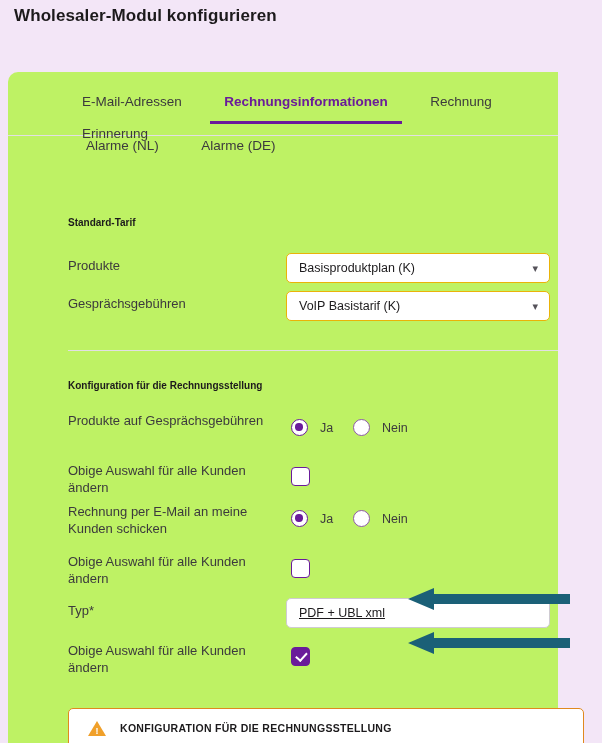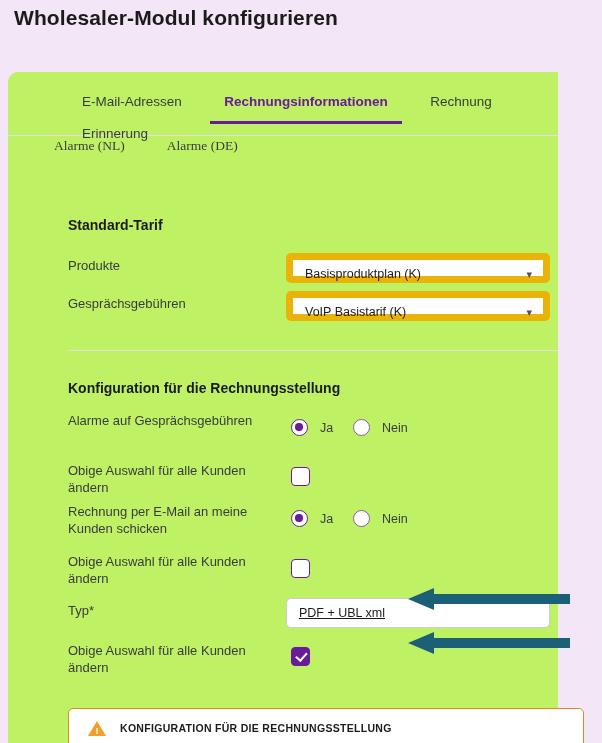--- a/index.html
+++ b/index.html
@@ -16,21 +16,21 @@
   .page {
     position: relative;
     width: 602px;
     height: 743px;
     background: #f3e6f7;
   }
   .page-title {
     position: absolute;
     left: 14px;
     top: 6px;
-    font-size: 21px;
+    font-size: 17px;
     font-weight: bold;
     color: #1c1a1c;
     letter-spacing: 0.1px;
   }
   .card {
     position: absolute;
     left: 8px;
     top: 72px;
     width: 550px;
     height: 681px;
@@ -61,34 +61,33 @@
   .tab.active {
     color: #6a1b9a;
     font-weight: bold;
     border-bottom: 3px solid #6a1b9a;
   }
   .tabs-row2 {
     position: absolute;
     left: 0;
     top: 64px;
     width: 594px;
-    padding-left: 32px;
+    padding-left: 64px;
     box-sizing: border-box;
     height: 34px;
-    font-family: Liberation Serif, serif;
   }
   .tabs-row2 .tab {
     padding-bottom: 6px;
   }
 
   
   .section-title {
     position: absolute;
     left: 60px;
-    font-size: 14px;
+    font-size: 10px;
     font-weight: bold;
     color: #1c1a1c;
   }
   .divider {
     position: absolute;
     left: 60px;
     width: 534px;
     height: 1px;
     background: #e2dfe4;
   }
@@ -98,21 +97,21 @@
     font-size: 13px;
     color: #3c3a3d;
     line-height: 17px;
     width: 210px;
   }
   .select {
     position: absolute;
     left: 278px;
     width: 264px;
     height: 30px;
-    border: 7px solid #eab308;
+    border: 1px solid #eab308;
     border-radius: 5px;
     background: #fff;
     box-sizing: border-box;
     font-size: 12.5px;
     color: #1c1a1c;
     line-height: 28px;
     padding-left: 12px;
     cursor: pointer;
   }
   .select .chev {
@@ -267,21 +266,21 @@
     <div class="row-label" style="top:223px;">Gesprächsgebühren</div>
     <div class="select" style="top:219px;">
       <span>VoIP Basistarif (K)</span>
       <span class="chev">▾</span>
     </div>
 
     <div class="divider" style="top:278px;"></div>
 
     <div class="section-title" style="top:308px;">Konfiguration für die Rechnungsstellung</div>
 
-    <div class="row-label" style="top:340px;">Alarme auf Gesprächsgebühren</div>
+    <div class="row-label" style="top:340px;">Produkte auf Gesprächsgebühren</div>
     <div class="radio-wrap" style="left:283px; top:347px;">
       <span class="radio checked"></span>
       <span class="radio-label">Ja</span>
     </div>
     <div class="radio-wrap" style="left:345px; top:347px;">
       <span class="radio alt"></span>
       <span class="radio-label">Nein</span>
     </div>
 
     <div class="row-label" style="top:390px;">Obige Auswahl für alle Kunden ändern</div>

